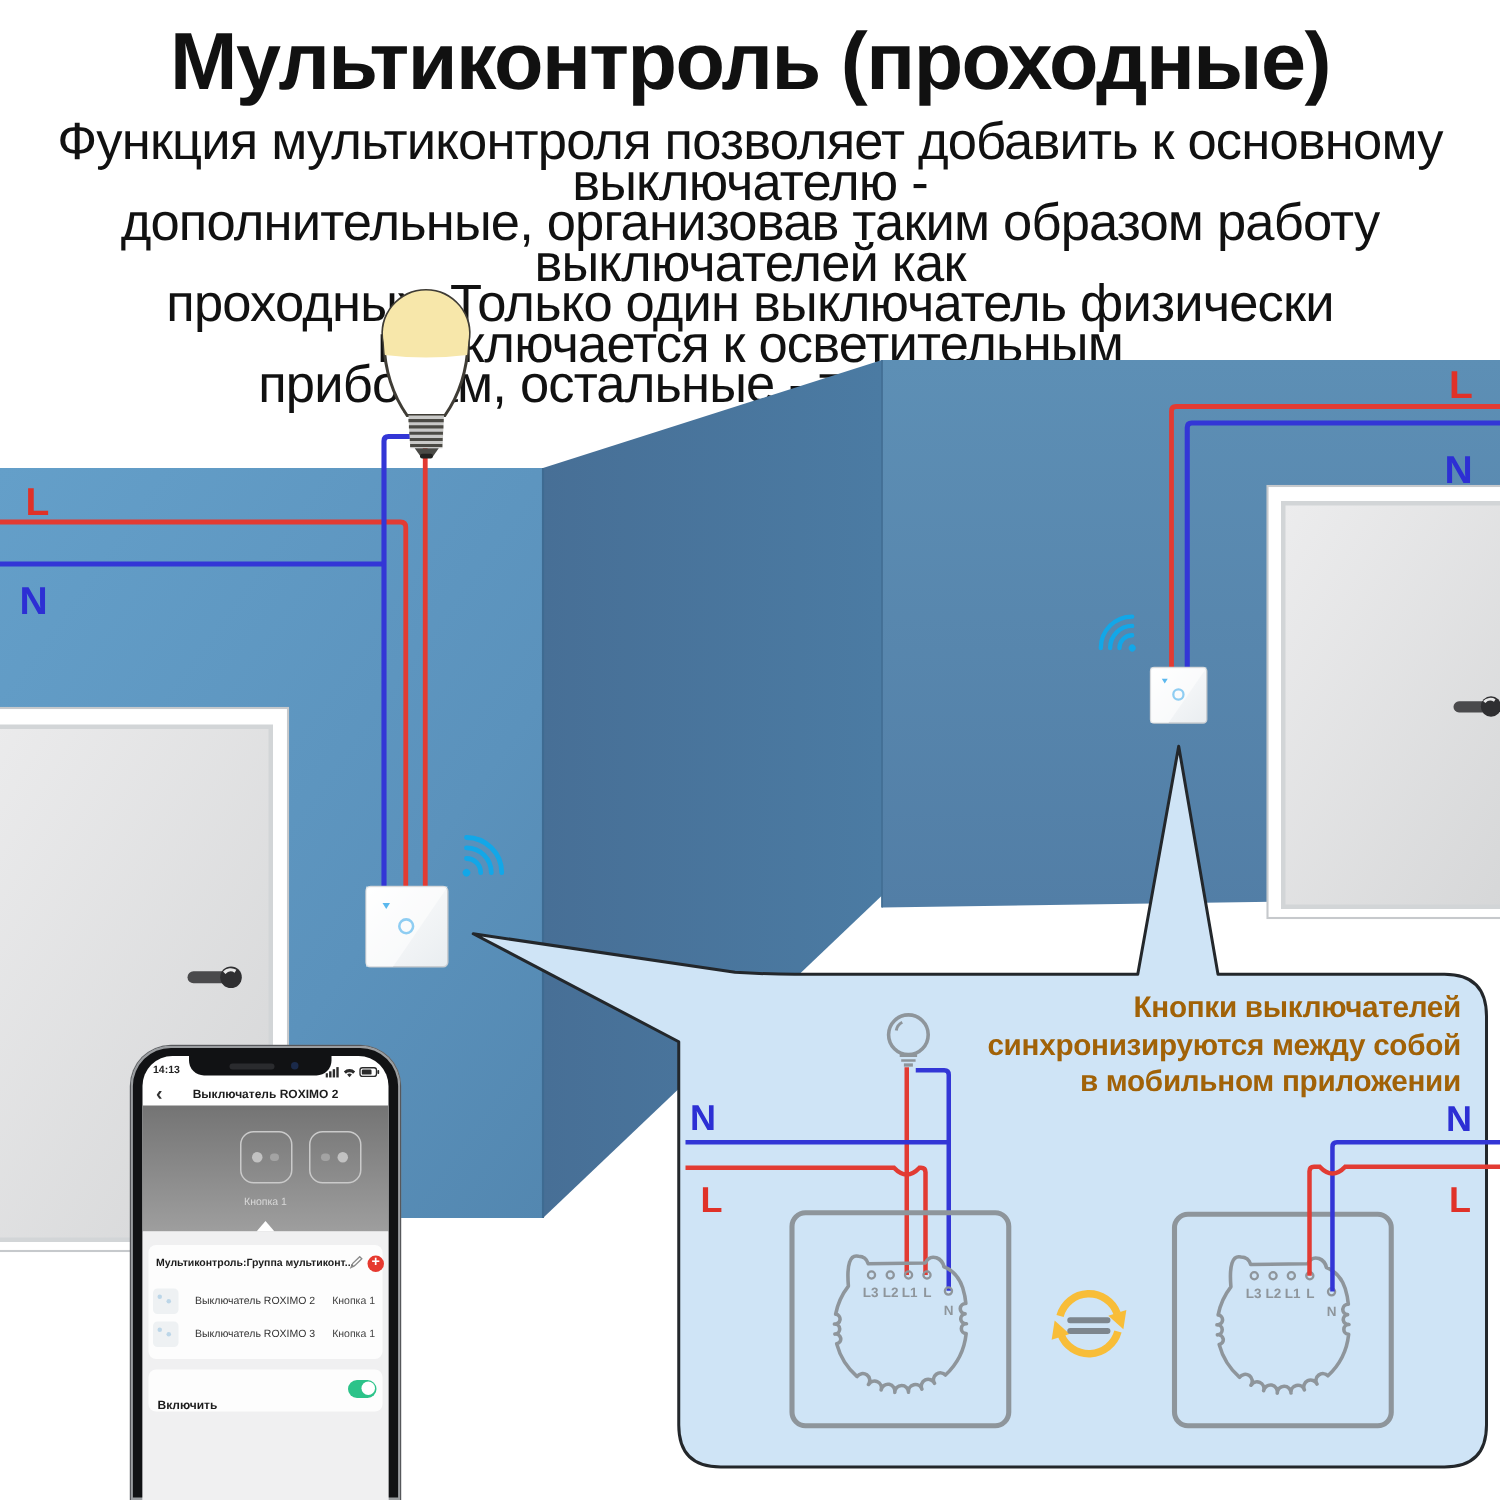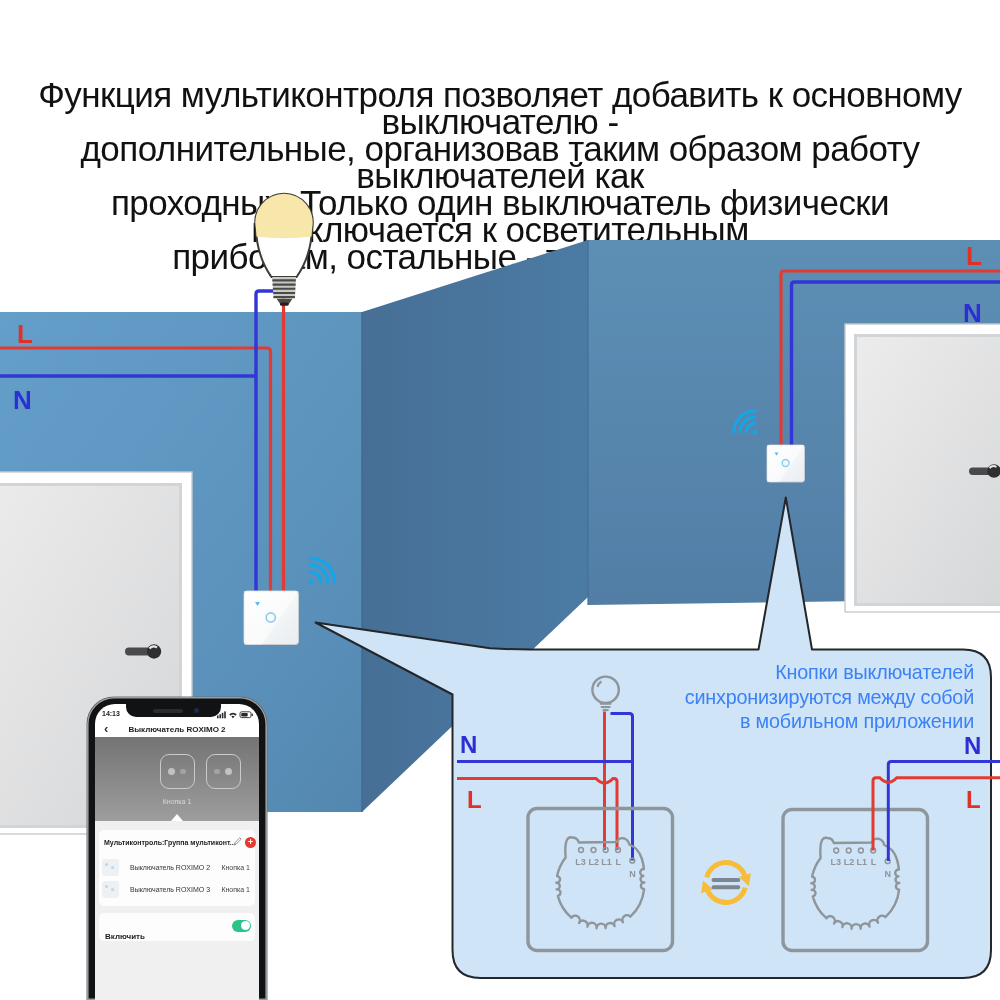--- a/index.html
+++ b/index.html
@@ -5,26 +5,27 @@
   html,body{margin:0;padding:0;}
   body{width:1000px;height:1000px;overflow:hidden;background:#ffffff;
        font-family:"Liberation Sans",sans-serif;}
   .page{position:relative;width:1000px;height:1000px;overflow:hidden;}
   .title{position:absolute;left:0;top:10px;width:1000px;text-align:center;
          font-size:54px;font-weight:700;color:#111;letter-spacing:-1.0px;}
   .intro{position:absolute;left:0;top:81px;width:1000px;text-align:center;
          font-size:35px;line-height:27px;color:#111;font-weight:400;letter-spacing:-0.55px;}
   .scene{position:absolute;left:0;top:0;}
   .bubbletext{position:absolute;right:26px;top:660px;width:420px;text-align:right;
-         font-size:19.8px;line-height:24.5px;color:#3b82f6;font-weight:400;letter-spacing:-0.2px;}
+         font-size:19.8px;line-height:24.5px;color:#a16207;font-weight:700;letter-spacing:-0.2px;}
 </style>
 </head>
 <body>
 <div class="page">
 
+<div class="title">Мультиконтроль (проходные)</div>
 
 <div class="intro">Функция мультиконтроля позволяет добавить к основному выключателю -<br>дополнительные, организовав таким образом работу выключателей как<br>проходных. Только один выключатель физически подключается к осветительным<br>приборам, остальные - только к питанию.</div>
 <svg class="scene" width="1000" height="1000" viewBox="0 0 1000 1000">
 <defs>
   <linearGradient id="wallL" x1="0" y1="0" x2="1" y2="1">
     <stop offset="0" stop-color="#649fc9"></stop>
           <stop offset="0.65" stop-color="#5b92bc"></stop>
           <stop offset="1" stop-color="#5387b0"></stop>
   </linearGradient>
   <linearGradient id="wallD" x1="0" y1="0" x2="1" y2="0">

